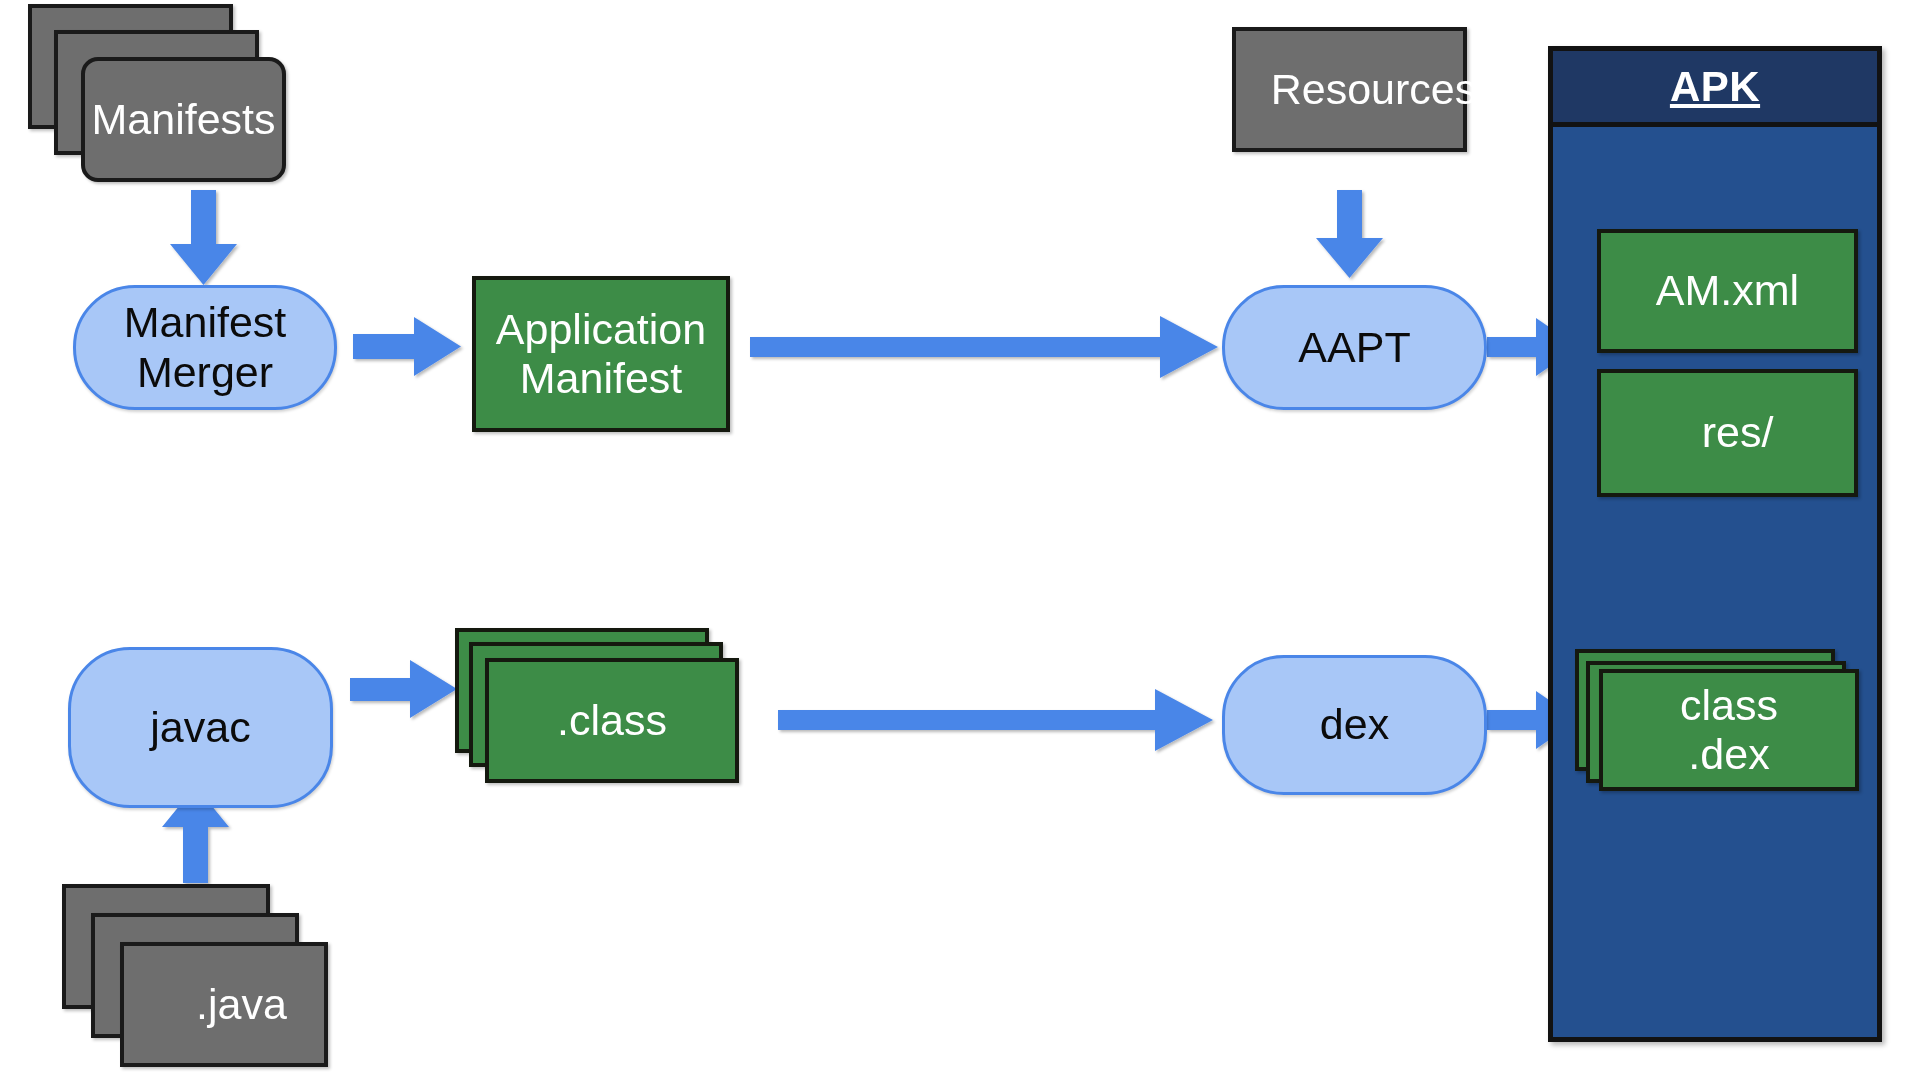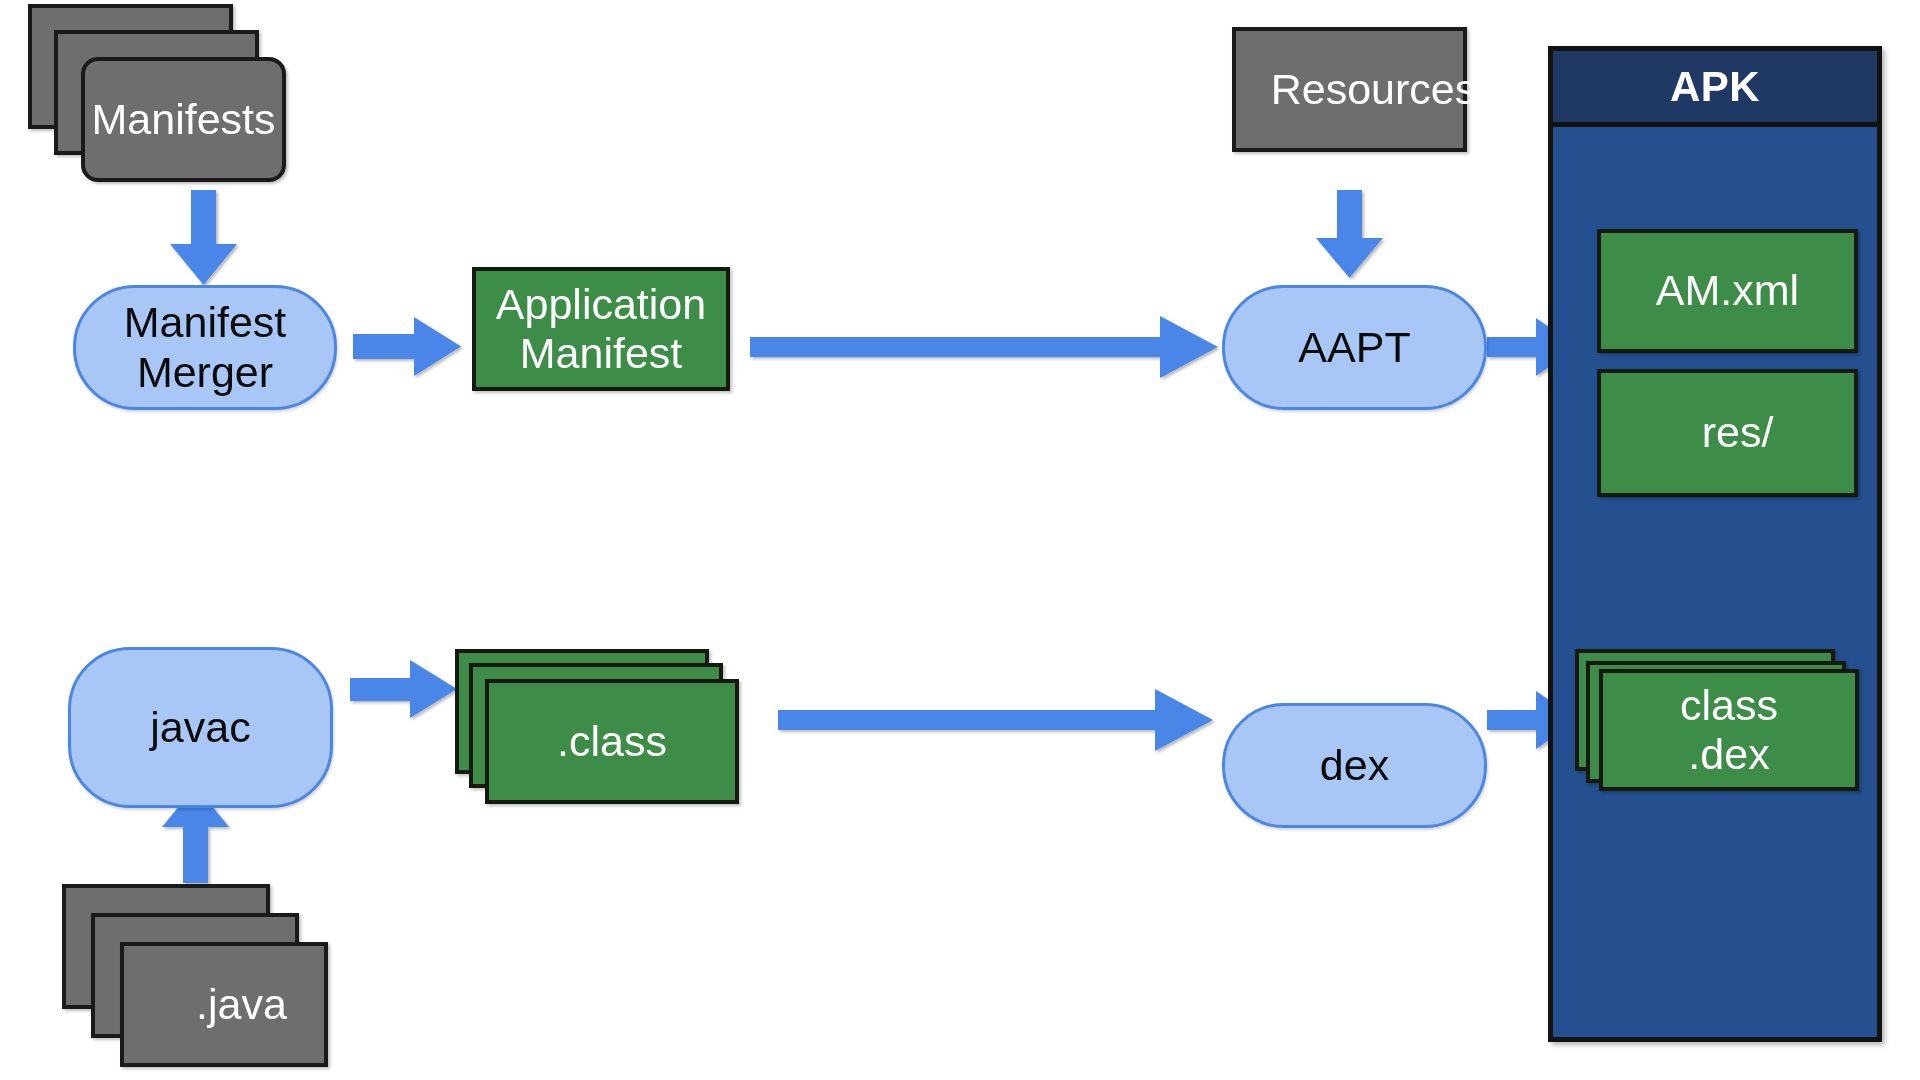--- a/index.html
+++ b/index.html
@@ -89,20 +89,21 @@
     box-sizing: border-box;
     background: #1f3864;
     border-bottom: 5px solid #121212;
     display: flex;
     align-items: center;
     justify-content: center;
     color: #ffffff;
     font-size: 42px;
     font-weight: bold;
     letter-spacing: 0.5px;
+    text-decoration: underline;
   }
 
   
   #arrow-layer {
     position: absolute;
     left: 0;
     top: 0;
     width: 1920px;
     height: 1080px;
     pointer-events: none;
@@ -143,42 +144,42 @@
 
   <div class="stack" style="left:28px; top:4px; width:260px; height:190px;">
     <div class="node card-grey" style="left:0; top:0; width:205px; height:125px;"></div>
     <div class="node card-grey" style="left:26px; top:26px; width:205px; height:125px;"></div>
     <div class="node card-grey" style="left:53px; top:53px; width:205px; height:125px;border-radius:17px;">Manifests</div>
   </div>
 
   <div class="node pill-blue" style="left:73px; top:285px; width:264px; height:125px;">Manifest
 Merger</div>
 
-  <div class="node card-green" style="left:472px; top:267px; width:258px; height:124px;">Application
+  <div class="node card-green" style="left:472px; top:276px; width:258px; height:156px;">Application
 Manifest</div>
 
   <div class="node card-grey" style="left:1232px; top:27px; width:235px; height:125px;padding-left:48px;">Resources</div>
 
   <div class="node pill-blue" style="left:1222px; top:285px; width:265px; height:125px;">AAPT</div>
 
   <div class="node pill-blue" style="left:68px; top:624px; width:265px; height:161px;margin-top:23px;">javac</div>
 
   <div class="stack" style="left:62px; top:884px; width:275px; height:195px;">
     <div class="node card-grey" style="left:0; top:0; width:208px; height:125px;"></div>
     <div class="node card-grey" style="left:29px; top:29px; width:208px; height:125px;"></div>
     <div class="node card-grey" style="left:58px; top:58px; width:208px; height:125px;padding-left:35px;">.java</div>
   </div>
 
-  <div class="stack" style="left:455px; top:628px; width:300px; height:175px;margin-top:21px;">
+  <div class="stack" style="left:455px; top:628px; width:300px; height:175px;">
     <div class="node card-green" style="left:0; top:0; width:254px; height:125px;"></div>
     <div class="node card-green" style="left:14px; top:14px; width:254px; height:125px;"></div>
     <div class="node card-green" style="left:30px; top:30px; width:254px; height:125px;">.class</div>
   </div>
 
-  <div class="node pill-blue" style="left:1222px; top:655px; width:265px; height:125px;margin-top:48px;">dex</div>
+  <div class="node pill-blue" style="left:1222px; top:655px; width:265px; height:140px;">dex</div>
 
   <div id="apk-panel">
     <div id="apk-header">APK</div>
 
     <div class="node card-green" style="left:44px; top:178px; width:261px; height:124px;">AM.xml</div>
 
     <div class="node card-green" style="left:44px; top:318px; width:261px; height:128px;padding-left:20px;">res/</div>
 
     <div class="stack" style="left:22px; top:598px; width:296px; height:175px;">
       <div class="node card-green" style="left:0; top:0; width:260px; height:122px;"></div>

